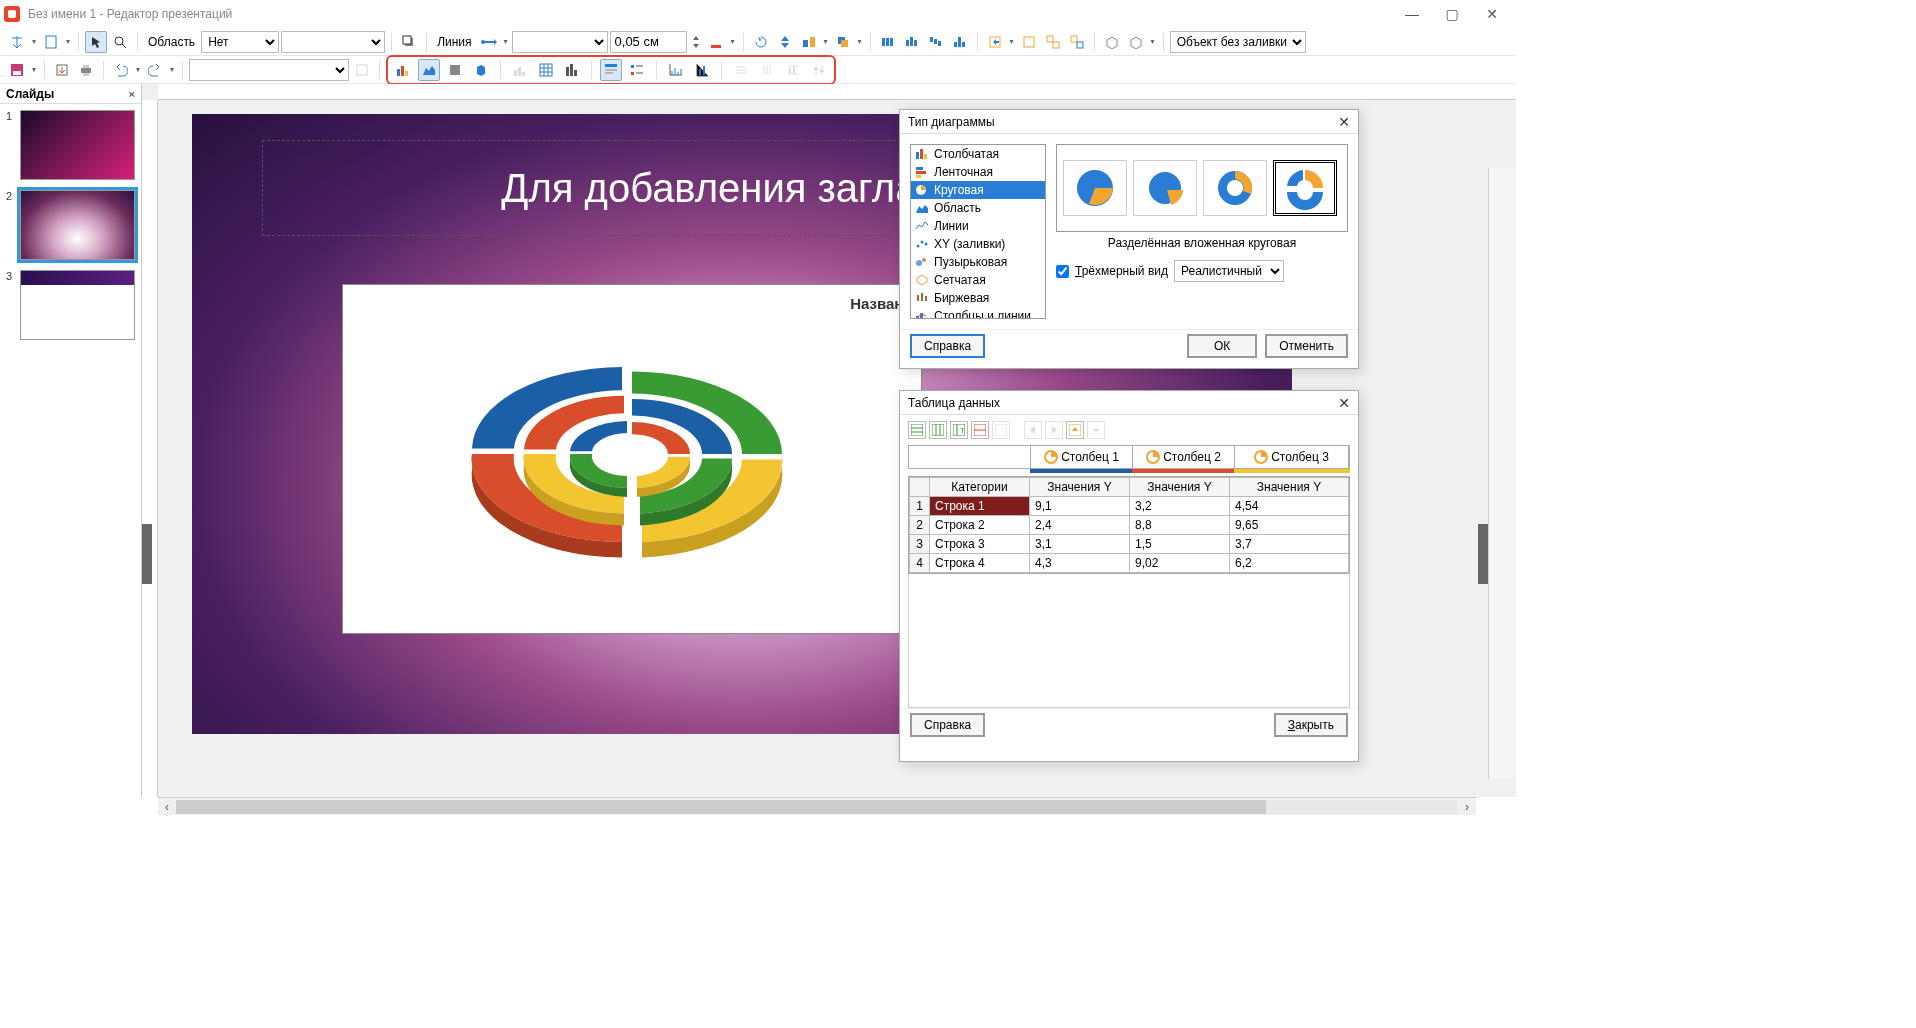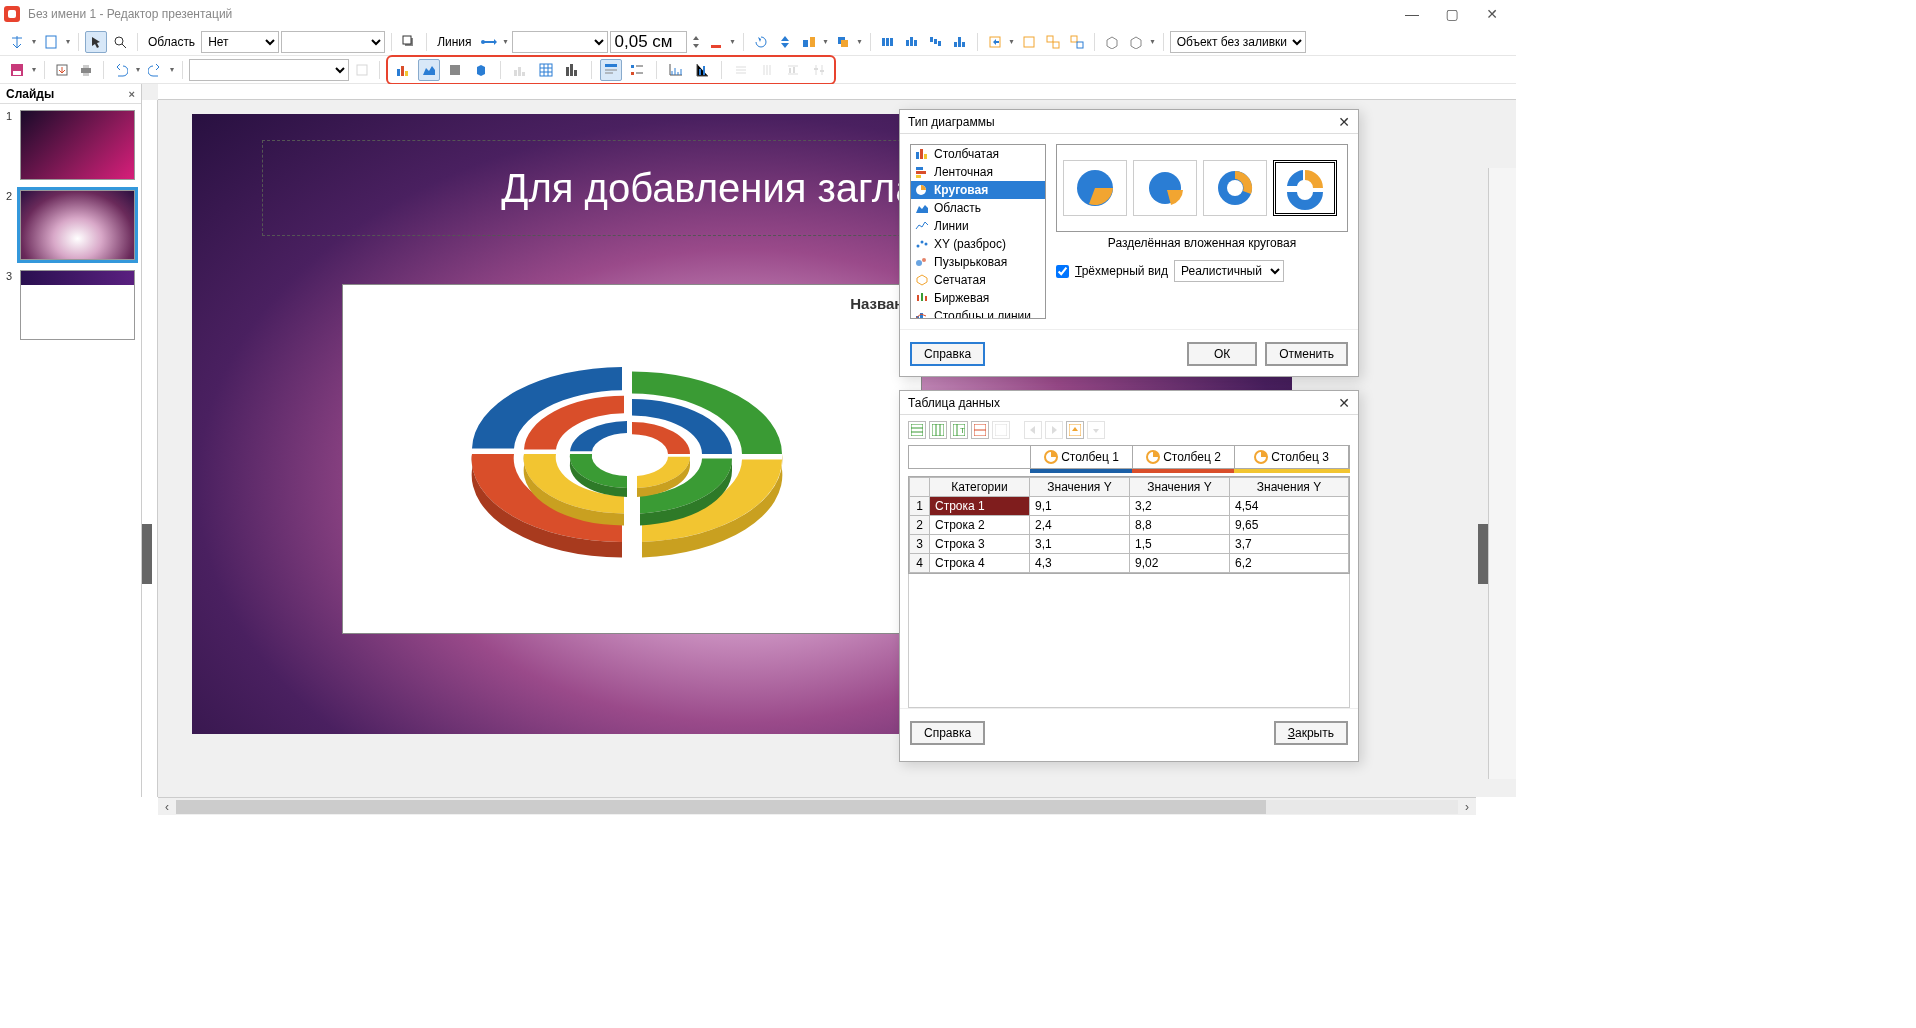--- a/index.html
+++ b/index.html
@@ -12,21 +12,21 @@
 .title-text { flex: 1; font-size: 12px; }
 .win-controls { display: flex; gap: 20px; padding-right: 10px; }
 .win-btn { width: 20px; text-align: center; color: #555; font-size: 14px; }
 
 
 .toolbar-row { height: 28px; display: flex; align-items: center; padding: 0 6px; border-bottom: 1px solid #e6e6e6; gap: 2px; }
 .tb-btn { width: 22px; height: 22px; display: flex; align-items: center; justify-content: center; border-radius: 2px; }
 .tb-sep { width: 1px; height: 18px; background: #ddd; margin: 0 4px; }
 .tb-label { font-size: 12px; color: #000; padding: 0 4px; }
 .tb-select { height: 22px; border: 1px solid #bbb; font-size: 12px; padding: 0 2px; background: #fff; }
-.tb-input { height: 22px; border: 1px solid #bbb; font-size: 17px; padding: 0 4px; width: 77px; }
+.tb-input { height: 22px; border: 1px solid #bbb; font-size: 13px; padding: 0 4px; width: 77px; }
 .drop-arrow { font-size: 8px; color: #666; padding: 0 2px; }
 
 .highlight-box { border: 2px solid #e8432e; border-radius: 6px; padding: 2px 4px; display: flex; align-items: center; gap: 4px; }
 .highlight-box .tb-btn.disabled svg { opacity: 0.4; }
 
 
 .main { display: flex; height: calc(100% - 28px - 28px - 28px - 18px); position: relative; }
 
 
 .slides-panel { width: 142px; border-right: 1px solid #ccc; background: #fff; display: flex; flex-direction: column; }
@@ -57,30 +57,30 @@
 .dialog { position: absolute; background: #fff; border: 1px solid #aaa; box-shadow: 3px 3px 12px rgba(0,0,0,0.15); }
 .dialog-title { height: 24px; display: flex; align-items: center; padding: 0 8px; font-size: 12px; border-bottom: 1px solid #ddd; }
 .dialog-title .close { margin-left: auto; font-size: 14px; color: #333; }
 .dialog-body { padding: 10px; }
 .dlg-row { display: flex; gap: 10px; }
 
 
 #chart-type-dialog { left: 899px; top: 109px; width: 460px; }
 .type-list { width: 136px; border: 1px solid #999; height: 175px; overflow: hidden; }
 .type-item { display: flex; align-items: center; gap: 5px; padding: 2px 4px; font-size: 12px; }
-.type-item.selected { background: #2a7dd4; color: #fff; font-weight: bold; }
+.type-item.selected { background: #2a7dd4; color: #fff; }
 .type-icon { width: 14px; height: 12px; display: inline-block; }
 .subtype-panel { flex: 1; }
 .subtype-grid { border: 1px solid #999; padding: 6px; display: flex; gap: 6px; height: 88px; align-items: center; }
 .subtype-cell { width: 64px; height: 56px; border: 1px solid #ccc; display: flex; align-items: center; justify-content: center; }
 .subtype-cell.selected { border: 3px double #000; }
 .subtype-label { text-align: center; font-size: 12px; padding: 4px 0 10px; }
 .opt-row { display: flex; align-items: center; gap: 6px; font-size: 12px; }
 .opt-row input[type=checkbox] { width: 13px; height: 13px; }
-.dialog-buttons { display: flex; gap: 8px; padding: 12px 10px 10px; border-top: 1px solid #eee; }
+.dialog-buttons { display: flex; gap: 8px; padding: 4px 10px 10px; border-top: 1px solid #eee; }
 .dialog-buttons .spacer { flex: 1; }
 .dlg-btn { min-width: 70px; height: 24px; border: 2px solid #999; background: #f5f5f5; font-size: 12px; padding: 0 12px; }
 .dlg-btn.primary { border: 2px solid #2a7dd4; }
 
 
 #data-table-dialog { left: 899px; top: 390px; width: 460px; height: 372px; }
 .dt-toolbar { display: flex; gap: 3px; padding: 6px 8px; }
 .dt-tb-btn { width: 18px; height: 18px; border: 1px solid #bbb; display: flex; align-items: center; justify-content: center; font-size: 9px; }
 .dt-tb-btn.disabled { opacity: 0.4; }
 .dt-columns { display: flex; border: 1px solid #aaa; margin: 0 8px; }
@@ -548,21 +548,21 @@
                 <path d="M1 9l3-4 3 2 3-5 3 3" fill="none" stroke="#2a7dd4"></path>
               </svg></span>
             <span>Линии</span>
           </div>
         <div class="type-item">
             <span class="type-icon"><svg width="14" height="12">
                 <circle cx="3" cy="8" r="1.5" fill="#2a7dd4"></circle>
                 <circle cx="7" cy="4" r="1.5" fill="#2a7dd4"></circle>
                 <circle cx="11" cy="6" r="1.5" fill="#2a7dd4"></circle>
               </svg></span>
-            <span>XY (разброс)</span>
+            <span>XY (заливки)</span>
           </div>
         <div class="type-item">
             <span class="type-icon"><svg width="14" height="12">
                 <circle cx="4" cy="7" r="3" fill="#2a7dd4" opacity=".7"></circle>
                 <circle cx="9" cy="4" r="2" fill="#d94e2a" opacity=".7"></circle>
               </svg></span>
             <span>Пузырьковая</span>
           </div>
         <div class="type-item">
             <span class="type-icon"><svg width="14" height="12">

